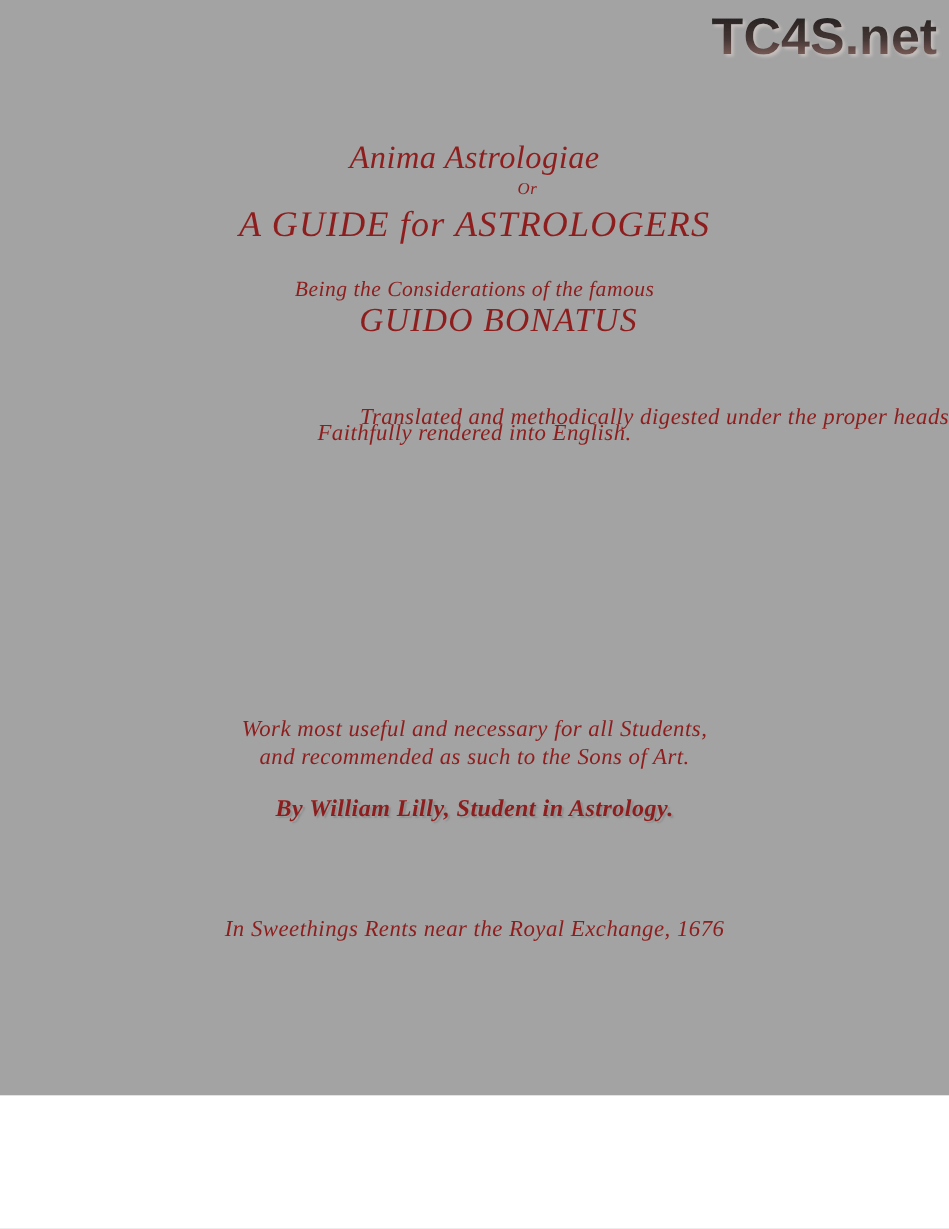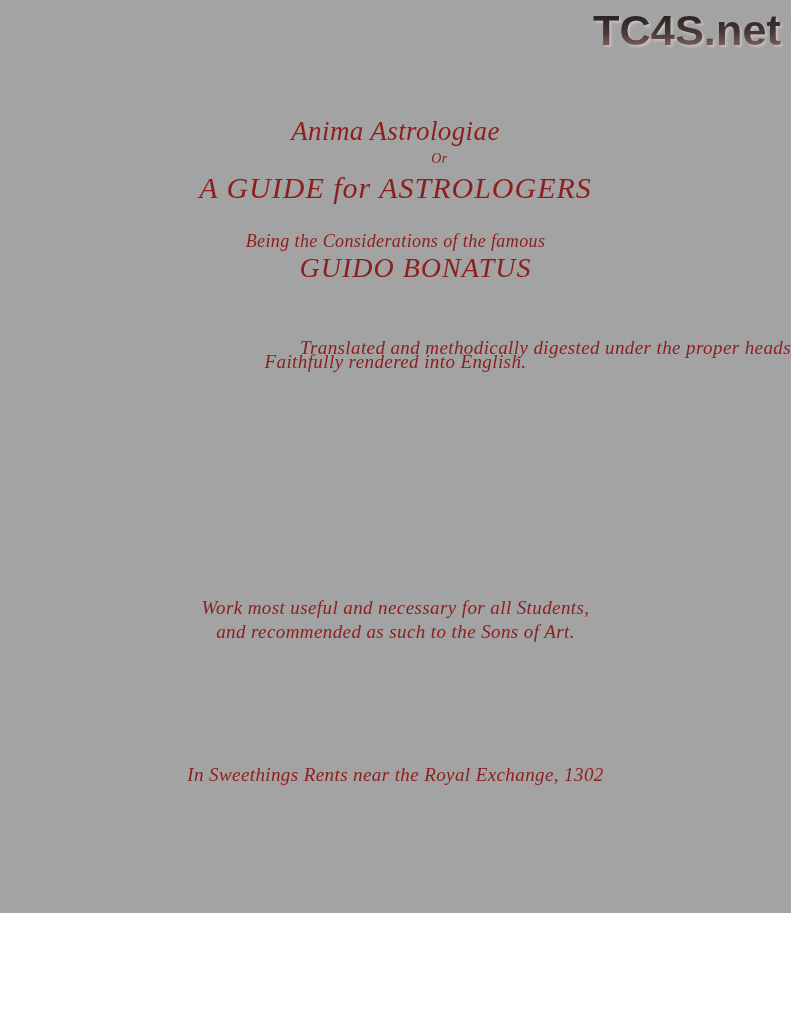--- a/index.html
+++ b/index.html
@@ -69,22 +69,23 @@
   <div class="tp-line l-being">Being the Considerations of the famous</div>
   <div class="tp-line l-author">GUIDO BONATUS</div>
 
   <div class="tp-line l-rendered1">Faithfully rendered into English.</div>
   <div class="tp-line l-rendered2">Translated and methodically digested under the proper heads</div>
 
 
   <div class="tp-line l-work1">Work most useful and necessary for all Students,</div>
   <div class="tp-line l-work2">and recommended as such to the Sons of Art.</div>
 
+  <div class="tp-line l-byline">By William Lilly, Student in Astrology.</div>
 
-  <div class="tp-line l-imprint2">In Sweethings Rents near the Royal Exchange, 1302</div>
+  <div class="tp-line l-imprint2">In Sweethings Rents near the Royal Exchange, 1676</div>
 
   <div class="wm-traders">
     <svg width="312" height="50" viewBox="0 0 312 50">
       <defs>
         <filter id="tx-blur" x="-20%" y="-20%" width="140%" height="140%">
           <feGaussianBlur stdDeviation="1.4"></feGaussianBlur>
         </filter>
       </defs>
 
       <text x="158" y="38" text-anchor="middle" font-size="33" font-weight="bold" font-family="'DejaVu Sans', sans-serif" textLength="296" lengthAdjust="spacingAndGlyphs" fill="none" stroke="#6f6f6f" stroke-width="9" filter="url(#tx-blur)" opacity="0.8">TradersXtreme.com</text>

